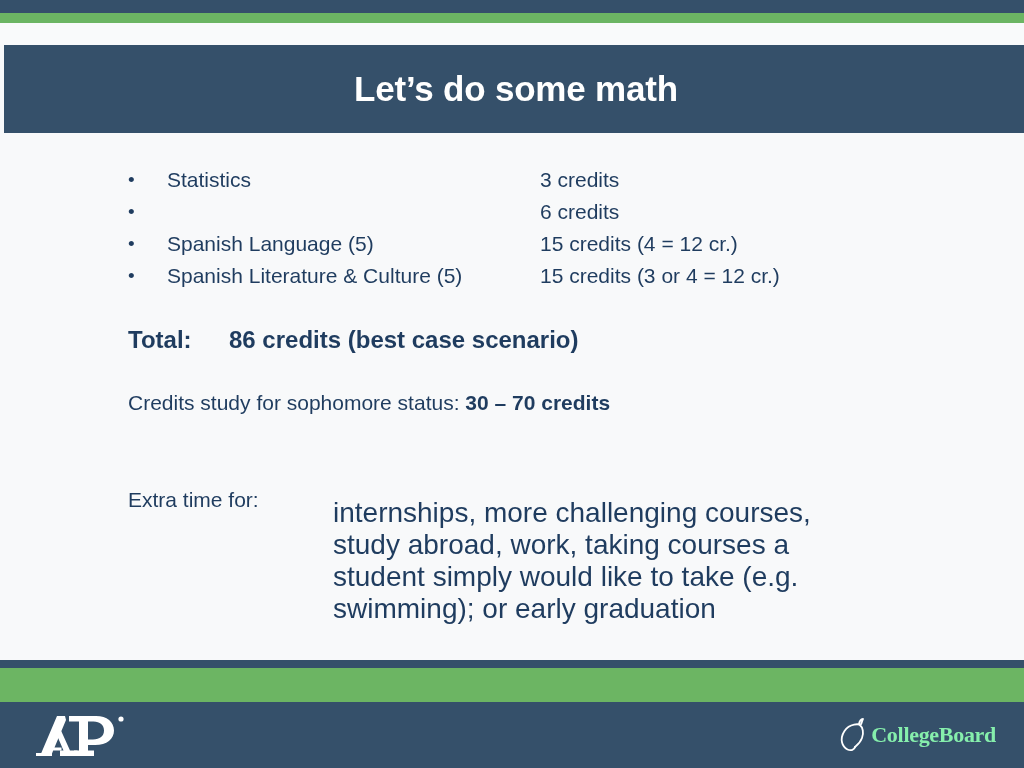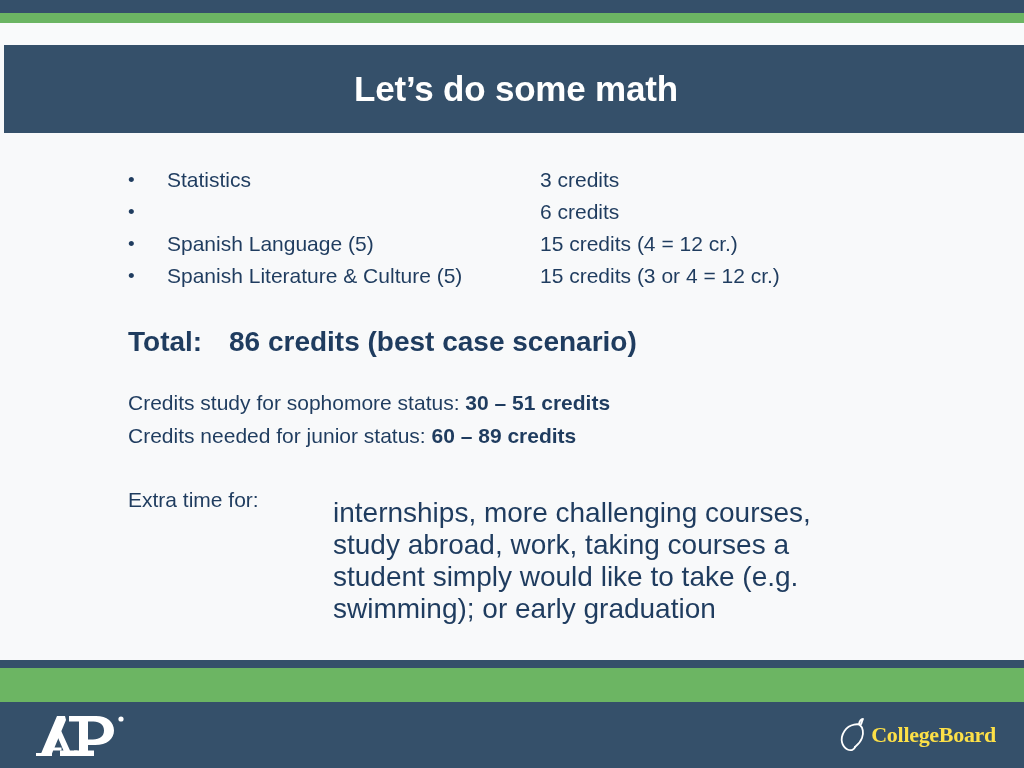--- a/index.html
+++ b/index.html
@@ -98,21 +98,21 @@
   .course-credits {
     position: absolute;
     left: 412px;
     top: 0;
   }
 
   .total-line {
     position: absolute;
     left: 128px;
     top: 193px;
-    font-size: 28px;
+    font-size: 24px;
     font-weight: bold;
     white-space: nowrap;
   }
   .total-label {
     display: inline-block;
     width: 101px;
   }
 
   .status-line {
     position: absolute;
@@ -183,21 +183,21 @@
     display: flex;
     align-items: center;
     height: 40px;
   }
   .cb-acorn {
     width: 30px;
     height: 36px;
     margin-right: 3px;
   }
   .cb-wordmark {
-    color: #fde047;
+    color: #86efac;
     font-family: "Liberation Serif", serif;
     font-weight: bold;
     font-size: 22px;
     letter-spacing: -0.3px;
     white-space: nowrap;
   }
 </style>
 </head>
 <body>
 
@@ -238,26 +238,23 @@
         <span class="course-credits">15 credits  (3 or 4 = 12 cr.)</span>
       </div>
 
     </div>
 
     <div class="total-line">
       <span class="total-label">Total:</span><span>86 credits  (best case scenario)</span>
     </div>
 
     <div class="status-line sophomore">
-      <span>Credits study for sophomore status:  </span><b>30 – 51 credits</b>
-    </div>
-
-    <div class="status-line junior">
-      <span>Credits needed for junior status:  </span><b>60 – 89 credits</b>
-    </div>
+      <span>Credits study for sophomore status:  </span><b>30 – 70 credits</b>
+    </div>
+
 
     <div class="extra-block">
       <div class="extra-label">Extra time for:</div>
       <div class="extra-text">internships, more challenging courses, study abroad, work, taking courses a student simply would like to take (e.g. swimming); or early graduation</div>
     </div>
 
   </div>
 
   <div class="bot-navy-thin"></div>
   <div class="bot-green-band"></div>

